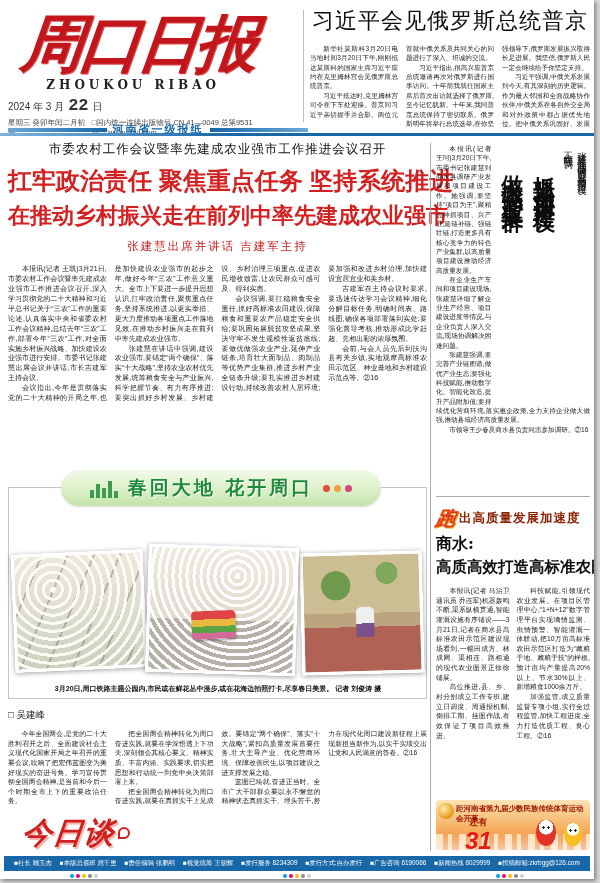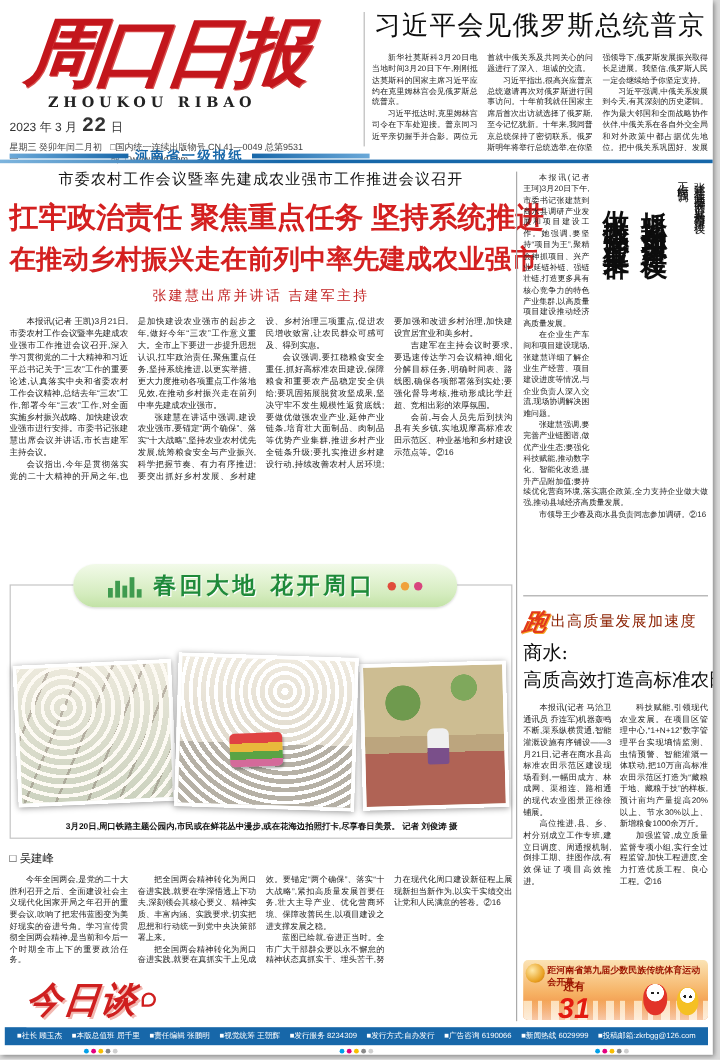--- a/index.html
+++ b/index.html
@@ -1,21 +1,21 @@
 <!DOCTYPE html>
 <html><head>
 <meta charset="utf-8">
 <style>
   * { margin:0; padding:0; box-sizing:border-box; }
   html,body { width:600px; height:883px; background:#d9d9d9; font-family:"Liberation Sans",sans-serif; }
   .page { position:relative; width:594px; height:879px; background:#fff; overflow:hidden; box-shadow:2px 2px 4px rgba(0,0,0,.4); }
 
   
   .paper-title { position:absolute; left:22px; top:2px; width:210px; font-family:"DejaVu Serif",serif; font-style:italic; font-weight:900; font-size:62px; letter-spacing:-4px; color:#c3161c; transform:skewX(-6deg); text-shadow:1px 1px 0 #d8504e; white-space:nowrap; }
-  .pinyin { position:absolute; left:40px; top:78px; width:180px; text-align:left; font-family:"DejaVu Serif",serif; font-weight:bold; font-size:12px; letter-spacing:4px; color:#222; }
+  .pinyin { position:absolute; left:40px; top:78px; width:180px; text-align:right; font-family:"DejaVu Serif",serif; font-weight:bold; font-size:12px; letter-spacing:4px; color:#222; }
   .dateline { position:absolute; left:8px; top:96px; width:296px; color:#333; }
   .dl-row1 { font-size:10px; display:flex; align-items:baseline; gap:4px; }
   .dl-day { font-size:17px; font-weight:bold;font-family:Liberation Mono, monospace; }
   .inline-list p { display:inline; margin-right:5px; font-size:7.5px; color:#444; }
   .dl-row2 { margin-top:3px; font-size:7.5px; color:#444; display:flex; gap:6px; align-items:baseline; }
   .grade-row { position:absolute; left:8px; top:122px; width:300px; display:flex; align-items:center; gap:6px; }
   .grade-bar { height:4px; flex:1; background:linear-gradient(90deg,#6aa8d8,#1767a9); }
   .grade-bar.rev { background:linear-gradient(270deg,#6aa8d8,#1767a9); }
   .grade-label { font-size:11px; font-weight:bold; color:#1767a9; letter-spacing:2px; }
   .blue-rule { position:absolute; left:0; top:133px; width:594px; height:3px; background:linear-gradient(90deg,#7db4dd,#1767a9 40%,#1767a9); }
@@ -44,25 +44,25 @@
   .zhang-body { height:342px; overflow:hidden; }
   .vert-box { float:right; writing-mode:vertical-rl; height:250px; margin-left:5px; margin-bottom:4px; }
   .vert-kicker span { display:block; font-size:9.5px; color:#111; letter-spacing:2px; margin:0 2px; line-height:1.25; }
   .vert-head span { display:block; font-size:22px; font-weight:900; color:#0d0d0d; letter-spacing:5px; margin:14px 2px 0 2px; font-family:"DejaVu Serif",serif; }
   .rule { border:0; border-top:1px solid #aaa; }
   .right-rule1 { position:absolute; left:436px; top:496px; width:154px; }
 
   
   .speed-banner { position:absolute; left:436px; top:505px; width:154px; display:flex; align-items:center; gap:3px; }
   .speed-char { font-size:20px; font-weight:900; font-style:italic; color:#e2391b; text-shadow:1px 1px 0 #f5a623; transform:skewX(-12deg); }
-  .speed-text { font-size:12.5px; font-weight:400; color:#8b2000; letter-spacing:1px; }
+  .speed-text { font-size:12.5px; font-weight:700; color:#8b2000; letter-spacing:1px; }
 
   
   .shangshui { position:absolute; left:436px; top:534px; width:154px; }
-  .ss-head { font-family:"DejaVu Serif",serif; font-weight:400; color:#0d0d0d; }
+  .ss-head { font-family:"DejaVu Serif",serif; font-weight:700; color:#0d0d0d; }
   .ss-head.l1 { font-size:16px; }
   .ss-head.l2 { font-size:15.5px; margin-top:2px; letter-spacing:0; white-space:nowrap; }
   .shangshui .cols { margin-top:8px; height:208px; column-count:2; column-gap:7px; overflow:hidden; }
   .shangshui .cols p { font-size:6.8px; }
 
   
   .countdown { position:absolute; left:436px; top:800px; width:154px; height:50px; border-radius:4px; overflow:hidden; background:linear-gradient(180deg,#fbe3b5 0%,#f6b264 55%,#ee7f38 100%); }
   .cd-skyline { position:absolute; bottom:0; left:0; right:0; height:16px; background:
       linear-gradient(0deg, rgba(255,255,255,.55), rgba(255,255,255,0)),
       repeating-linear-gradient(90deg, rgba(255,240,210,.8) 0 7px, rgba(246,178,100,.2) 7px 12px, rgba(255,240,210,.8) 12px 16px, rgba(246,178,100,.2) 16px 23px); }
@@ -126,21 +126,21 @@
 </head>
 <body>
 
 <div class="page">
 
   <div class="paper-title">周口日报</div>
   <div class="pinyin">ZHOUKOU RIBAO</div>
 
   <div class="dateline">
     <div class="dl-row1">
-      <span>2023 年 3 月</span>
+      <span>2024 年 3 月</span>
       <span class="dl-day">22</span>
       <span>日</span>
     </div>
     <div class="dl-row2">
       <span>星期三  癸卯年闰二月初一</span>
       <span class="inline-list"><p>□国内统一连续出版物号 CN 41—0049 总第9531期</p><p>□www.zhld.com</p></span>
     </div>
   </div>
 
   <div class="grade-row">

